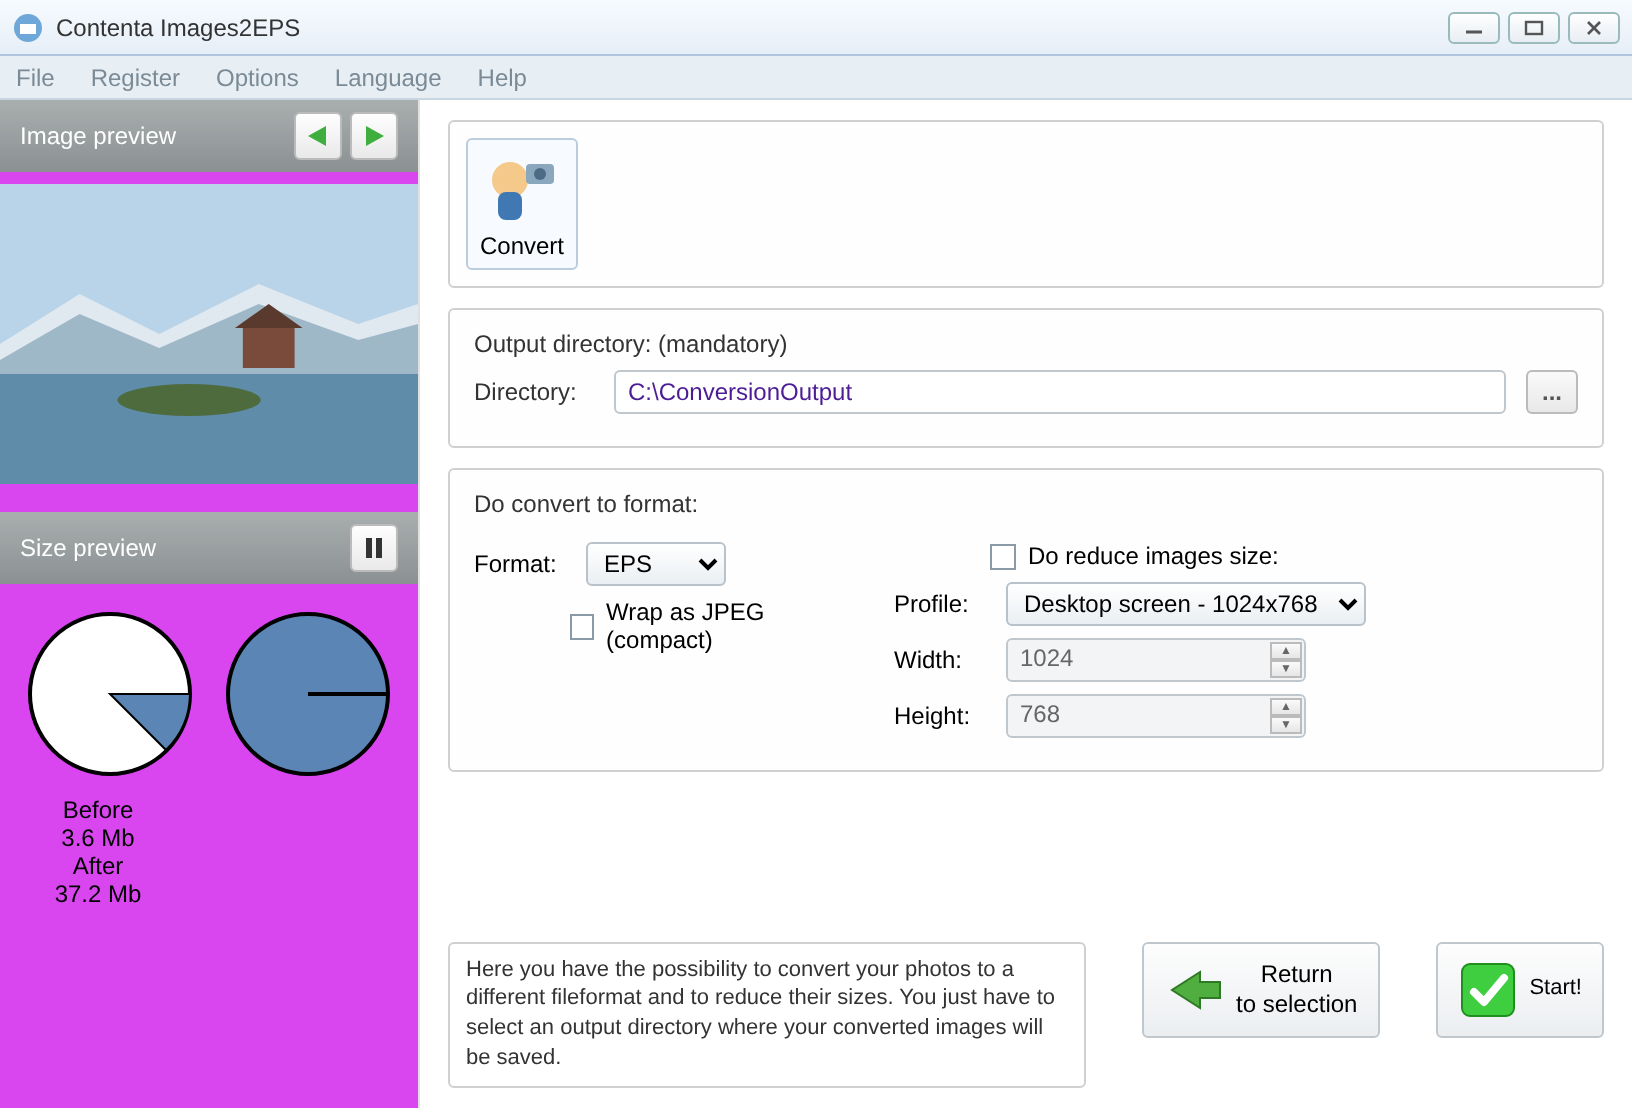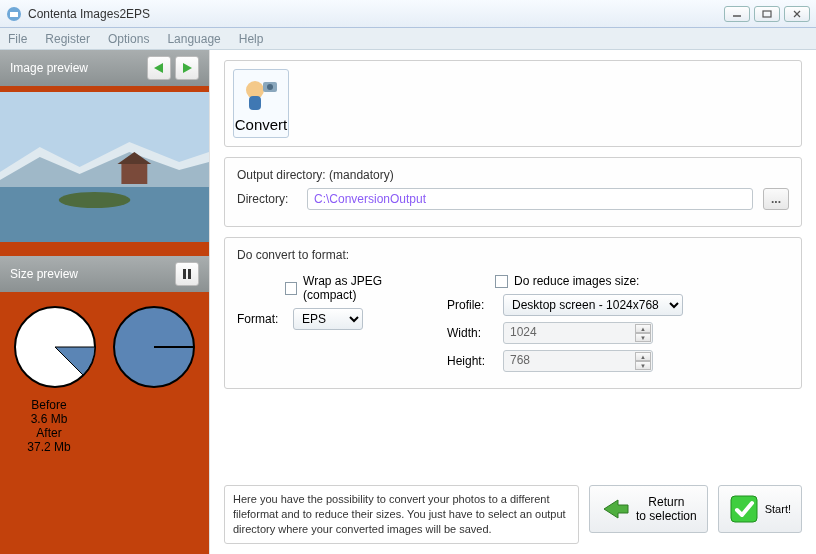--- a/index.html
+++ b/index.html
@@ -11,58 +11,58 @@
 .titlebar .title { color: #333; flex: 1; }
 .winbtns { display: flex; gap: 4px; }
 .winbtn { width: 26px; height: 16px; border: 1px solid #9bb; border-radius: 3px; background: linear-gradient(#fefefe,#e8eef4); display: flex; align-items: center; justify-content: center; color: #555; font-size: 10px; cursor: pointer; }
 
 
 .menubar { height: 22px; background: #e8eff4; border-bottom: 1px solid #c9d6df; display: flex; align-items: center; padding: 0 8px; gap: 18px; color: #7a8a96; }
 .menuitem { cursor: pointer; }
 
 
 .main { display: flex; height: 504px; }
-.sidebar { width: 210px; background: #c2410c; border-right: 1px solid #e0e0e0; display: flex; flex-direction: column; }
+.sidebar { width: 210px; background: #d946ef; border-right: 1px solid #e0e0e0; display: flex; flex-direction: column; }
 .panelhdr { background: linear-gradient(#a9aeaf,#8b9192); color: #fff; font-weight: normal; padding: 6px 10px; height: 36px; display: flex; align-items: center; }
 .panelhdr .spacer { flex: 1; }
 .navbtn { width: 24px; height: 24px; background: linear-gradient(#fefefe,#e9e9e9); border: 1px solid #bbb; border-radius: 3px; margin-left: 4px; display: flex; align-items: center; justify-content: center; cursor: pointer; }
 .pausebtn { width: 24px; height: 24px; background: linear-gradient(#fefefe,#e9e9e9); border: 1px solid #bbb; border-radius: 3px; display: flex; align-items: center; justify-content: center; cursor: pointer; margin-left: auto; }
 
 .preview-img { width: 100%; height: 150px; margin-top: 6px; }
 .sizepies { display: flex; justify-content: space-around; padding: 12px 6px 6px; }
 .pie { width: 86px; }
 .pielabels { display: flex; justify-content: space-around; text-align: center; padding: 2px 6px 10px; flex-direction: column; }
 .pielabels div { width: 86px; }
 
 
 .content { flex: 1; padding: 10px 14px 10px 14px; display: flex; flex-direction: column; gap: 10px; }
 .groupbox { border: 1px solid #d0d0d0; border-radius: 3px; padding: 10px 12px; background: #fefefe; }
 .convert-tile { width: 56px; display: flex; flex-direction: column; align-items: center; border: 1px solid #bcd; border-radius: 3px; padding: 4px; background: #f7fbff; cursor: pointer; }
 .convert-tile .icon { width: 40px; height: 40px; }
-.convert-tile .lbl { font-size: 15px; margin-top: 2px; }
+.convert-tile .lbl { font-size: 12px; margin-top: 2px; }
 
 .row { display: flex; align-items: center; gap: 10px; margin: 6px 0; }
 .label { color: #333; }
-.textinput { flex: 1; height: 22px; border: 1px solid #c0c8ce; border-radius: 3px; padding: 2px 6px; color: #8b5cf6; background: #fff; }
+.textinput { flex: 1; height: 22px; border: 1px solid #c0c8ce; border-radius: 3px; padding: 2px 6px; color: #4c1d95; background: #fff; }
 .browsebtn { width: 26px; height: 22px; border: 1px solid #bbb; border-radius: 3px; background: linear-gradient(#fafafa,#e8e8e8); cursor: pointer; display:flex;align-items:center;justify-content:center; font-weight:bold; color:#555; }
 
 .formatrow { display: flex; gap: 20px; }
 .formatcol { flex: 0 0 190px; }
 .sizecol { flex: 1; }
 select, .combo { height: 22px; border: 1px solid #b8c2cb; border-radius: 3px; background: linear-gradient(#fff,#eaeff3); padding: 1px 4px; }
 .subrow { display: flex; align-items: center; gap: 8px; margin: 6px 0; }
 .subrow .lbl { width: 48px; text-align: left; }
 .spin { width: 150px; height: 22px; border: 1px solid #c0c8ce; border-radius: 3px; padding: 2px 6px; color: #666; background: #f3f4f5; position: relative; }
 .spinbtns { position: absolute; right: 1px; top: 1px; width: 16px; height: 18px; display: flex; flex-direction: column; }
 .spinbtns div { flex:1; border:1px solid #bbb; background:linear-gradient(#fafafa,#e6e6e6); font-size:6px; display:flex;align-items:center;justify-content:center; color:#666; }
 
 .chk { display: flex; align-items: center; gap: 6px; padding-left: 48px; }
 .chkbox { width: 13px; height: 13px; border: 1px solid #8a9aa6; background: #fff; }
 
-.bottom { display: flex; gap: 10px; margin-top: auto; }
+.bottom { display: flex; gap: 28px; margin-top: auto; }
 .helptext { flex: 1; border: 1px solid #d0d0d0; border-radius: 3px; padding: 6px 8px; font-size: 11px; color: #333; line-height: 1.35; }
 .bigbtn { border: 1px solid #c0c8ce; border-radius: 3px; background: linear-gradient(#fdfdfd,#ebeef1); display: flex; align-items: center; padding: 4px 10px; gap: 6px; cursor: pointer; height: 48px; }
 .bigbtn .txt { text-align: center; font-size: 11px; line-height:1.2; }
 </style>
 </head>
 <body>
 
 <div class="titlebar">
   <svg class="appicon" viewBox="0 0 16 16">
       <circle cx="8" cy="8" r="7" fill="#6fa8d8"></circle>
@@ -177,27 +177,27 @@
         <span class="label" style="width:60px">Directory:</span>
         <input class="textinput" value="C:\ConversionOutput" style="">
         <div class="browsebtn">...</div>
       </div>
     </div>
 
     <div class="groupbox">
       <div class="label" style="margin-bottom:6px">Do convert to format:</div>
       <div class="formatrow">
         <div class="formatcol">
+          <div class="subrow">
+            <span class="lbl">Format:</span>
+            <select class="combo" style="width:70px"><option>EPS</option></select>
+          </div>
           <div class="subrow chk">
             <div class="chkbox"></div>
             <span>Wrap as JPEG (compact)</span>
-          </div>
-          <div class="subrow">
-            <span class="lbl">Format:</span>
-            <select class="combo" style="width:70px"><option>EPS</option></select>
           </div>
         </div>
         <div class="sizecol">
           <div class="subrow chk">
             <div class="chkbox"></div>
             <span>Do reduce images size:</span>
           </div>
           <div class="subrow">
             <span class="lbl">Profile:</span>
             <select class="combo" style="width:180px"><option>Desktop screen - 1024x768</option></select>

